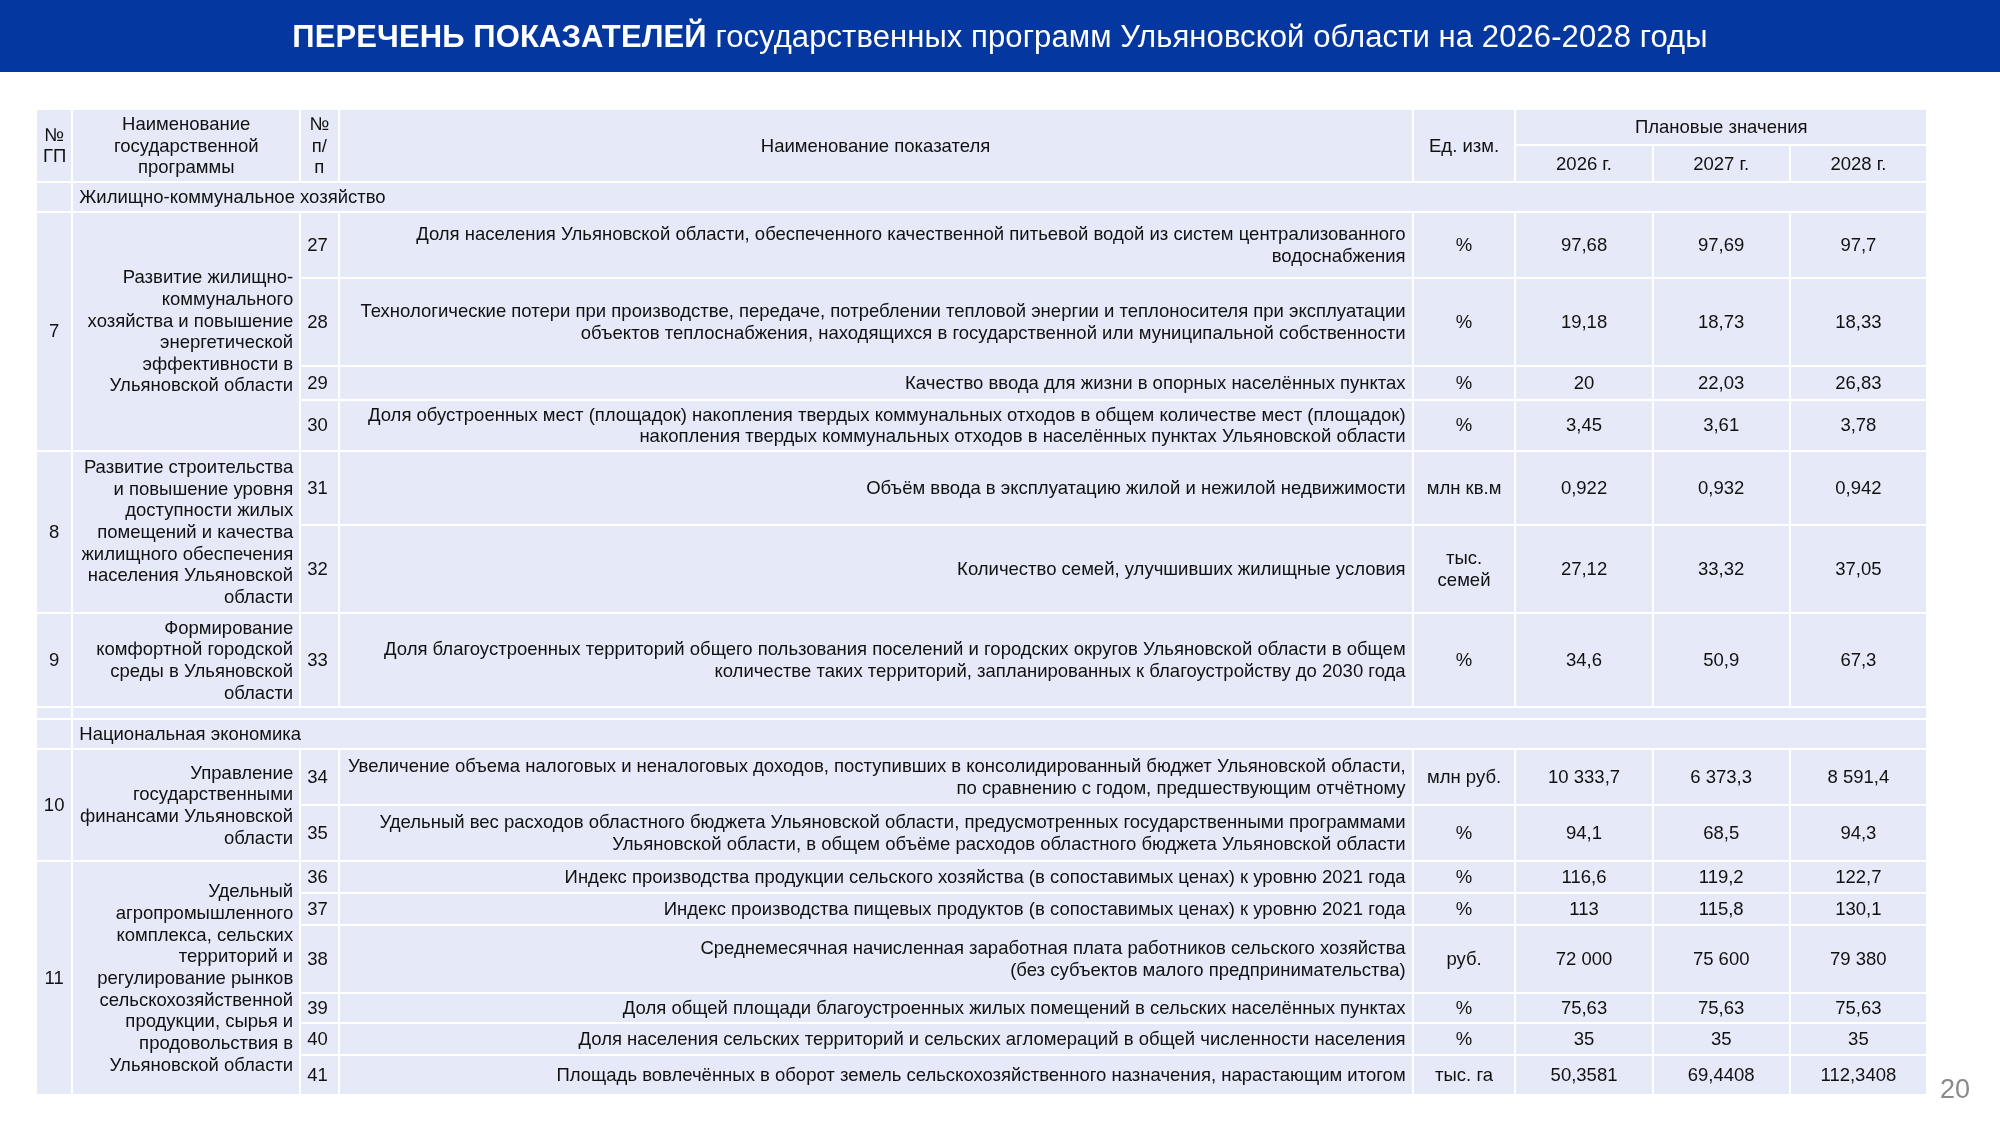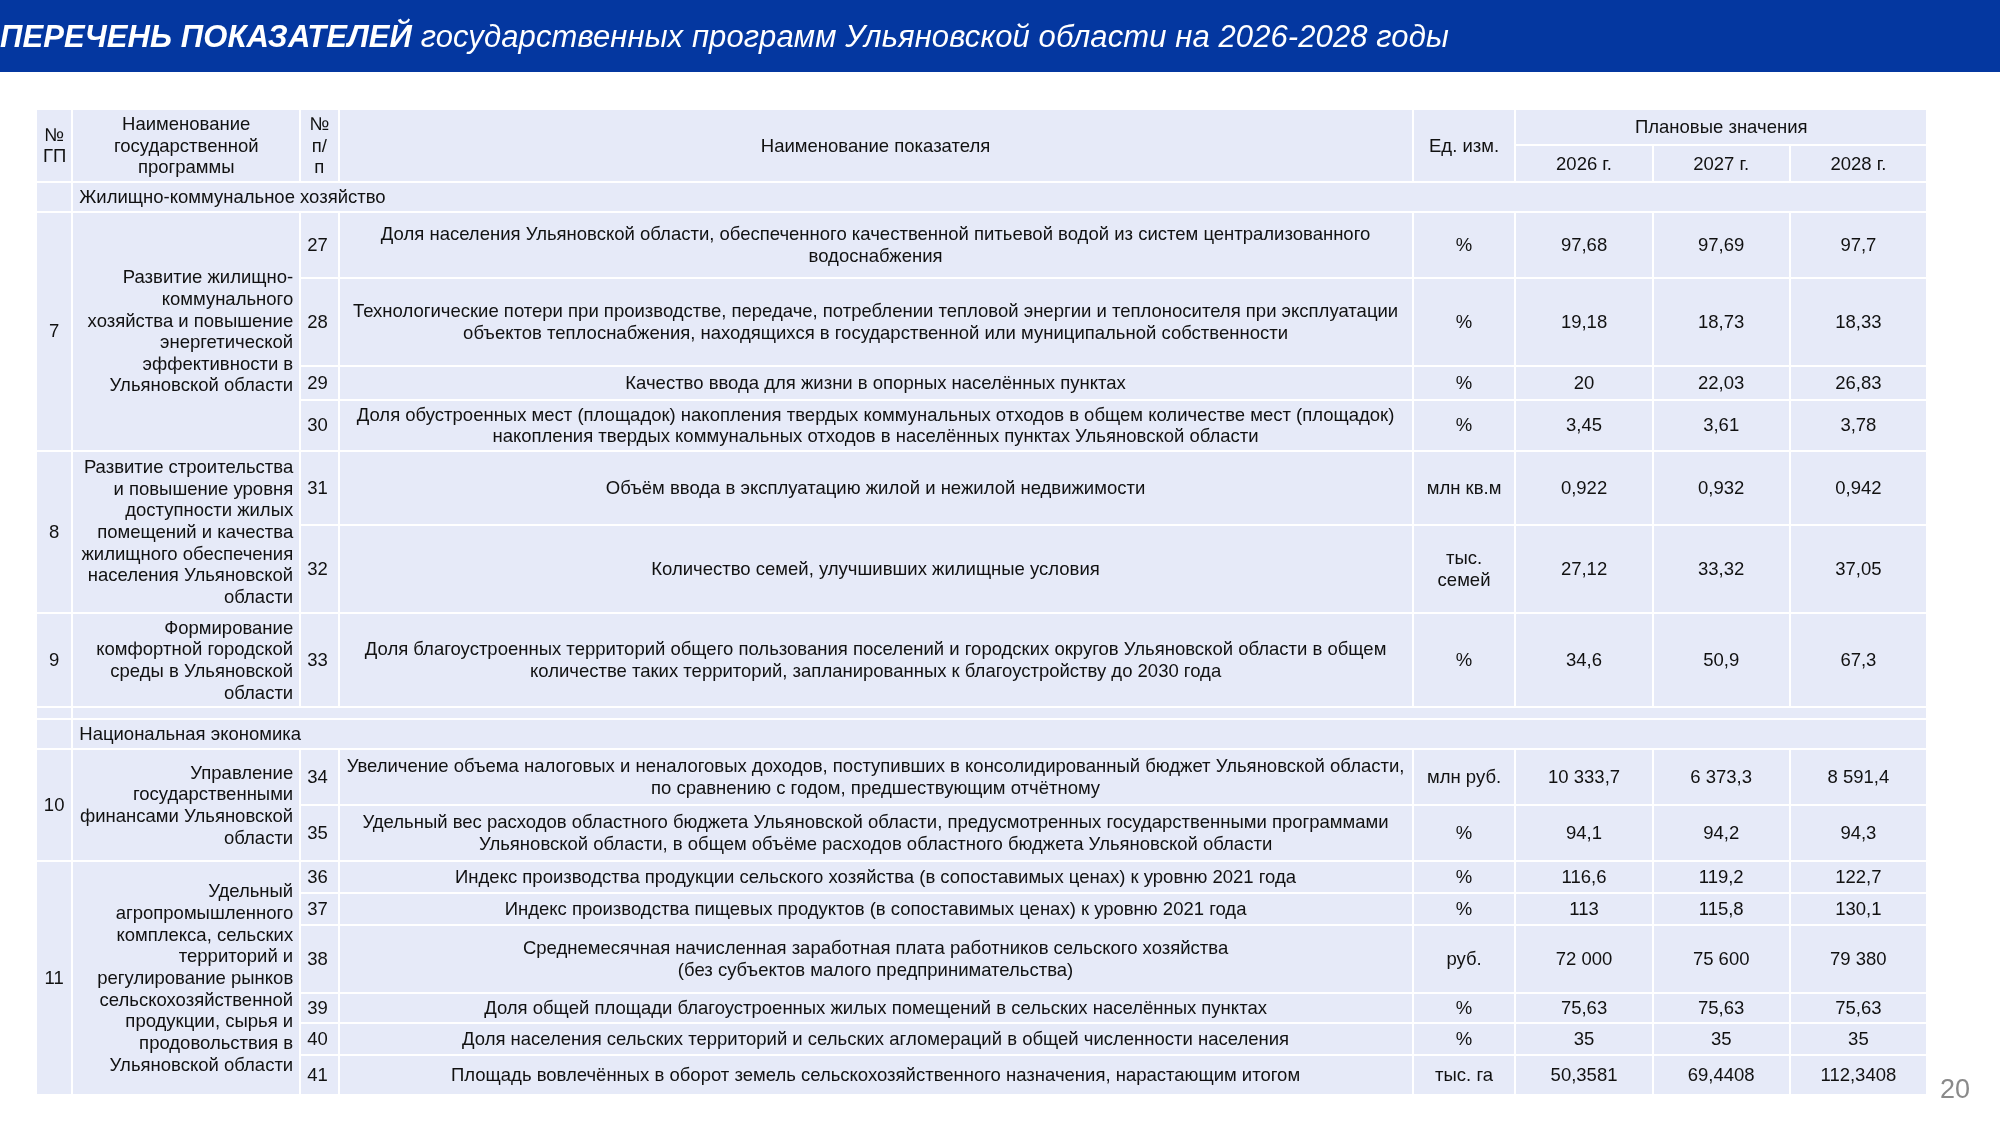--- a/index.html
+++ b/index.html
@@ -19,23 +19,22 @@
   
   #title-banner {
     position: absolute;
     left: 0;
     top: 0;
     width: 2000px;
     height: 72px;
     background: #0437A0;
     display: flex;
     align-items: center;
-    justify-content: flex-start;
+    justify-content: center;
     box-sizing: border-box;
-    font-style: italic;
   }
   #title-text {
     color: #ffffff;
     font-size: 31px;
     line-height: 1;
     white-space: nowrap;
     letter-spacing: .1px;
   }
   #title-text .strong {
     font-weight: bold;
@@ -100,21 +99,21 @@
   }
   .gp-num {
     text-align: center;
     font-size: 19px;
   }
   .pp-num {
     text-align: left;
     font-size: 19px;
   }
   .ind-text {
-    text-align: center;
+    text-align: right;
     font-size: 18.5px;
     line-height: 1.22;
     padding-left: 8px;
     padding-right: 8px;
   }
   .unit-cell {
     text-align: center;
     font-size: 18.5px;
   }
   .val-cell {
@@ -262,21 +261,21 @@
           <td class="unit-cell">млн руб.</td>
           <td class="val-cell">10 333,7</td>
           <td class="val-cell">6 373,3</td>
           <td class="val-cell">8 591,4</td>
         </tr>
         <tr style="height: 54px;">
           <td class="pp-num">35</td>
           <td class="ind-text">Удельный вес расходов областного бюджета Ульяновской области, предусмотренных государственными программами Ульяновской области, в общем объёме расходов областного бюджета Ульяновской области</td>
           <td class="unit-cell">%</td>
           <td class="val-cell">94,1</td>
-          <td class="val-cell">94,2</td>
+          <td class="val-cell">68,5</td>
           <td class="val-cell">94,3</td>
         </tr>
         <tr style="height: 30px;">
           <td class="gp-num" rowspan="6">11</td>
           <td class="prog-name" rowspan="6">Удельный агропромышленного комплекса, сельских территорий и регулирование рынков сельскохозяйственной продукции, сырья и продовольствия в Ульяновской области</td>
           <td class="pp-num">36</td>
           <td class="ind-text">Индекс производства продукции сельского хозяйства (в сопоставимых ценах) к уровню 2021 года</td>
           <td class="unit-cell">%</td>
           <td class="val-cell">116,6</td>
           <td class="val-cell">119,2</td>

